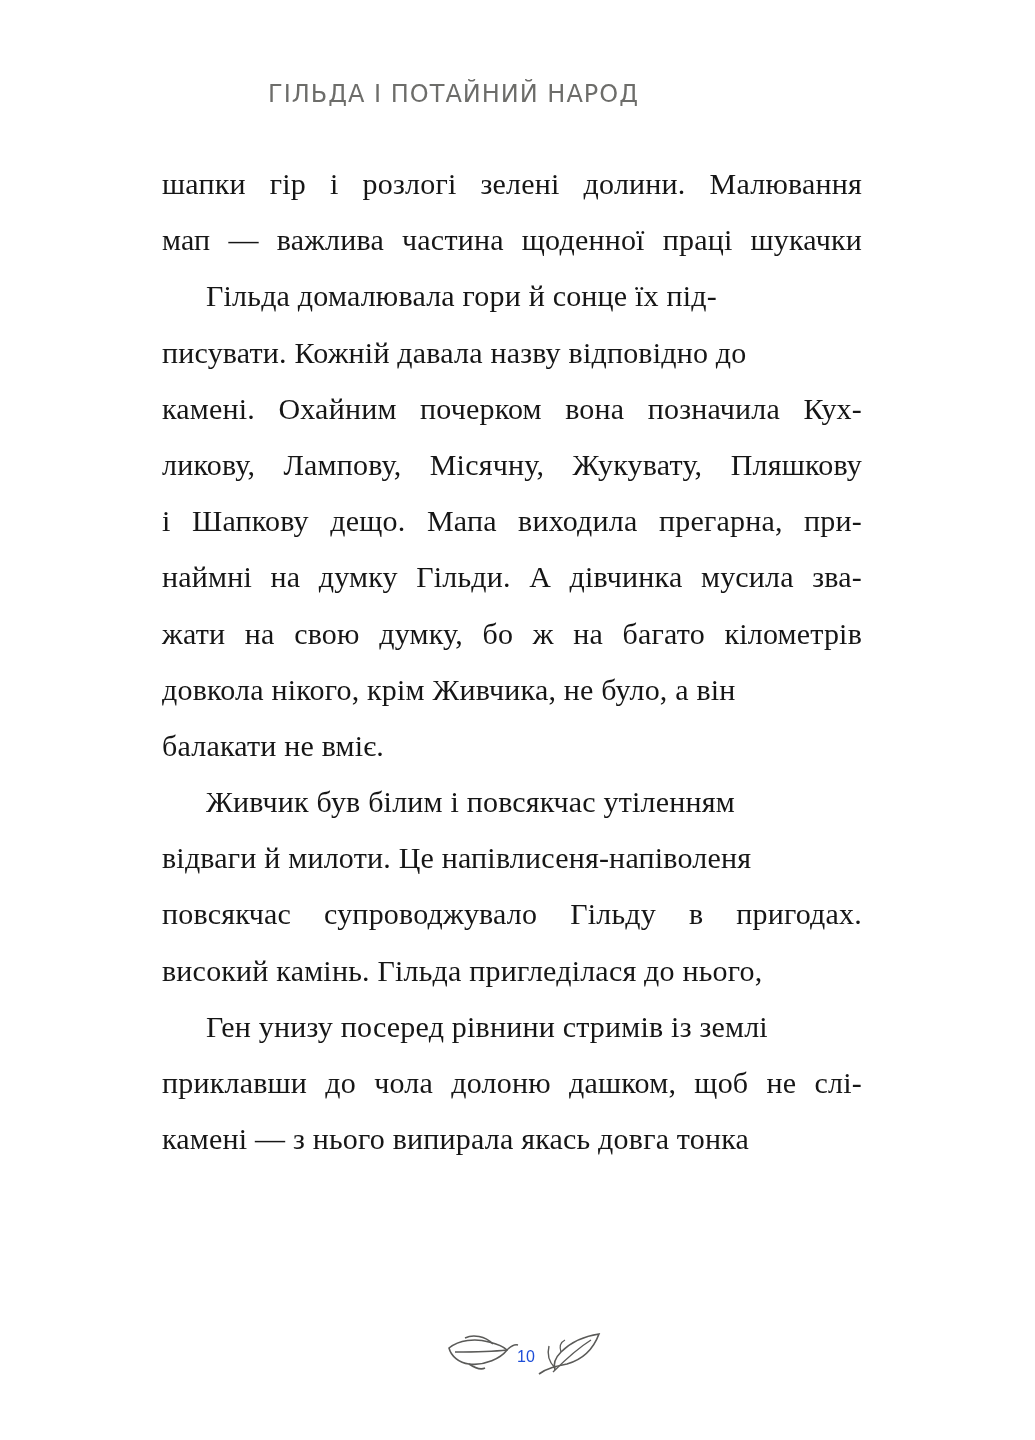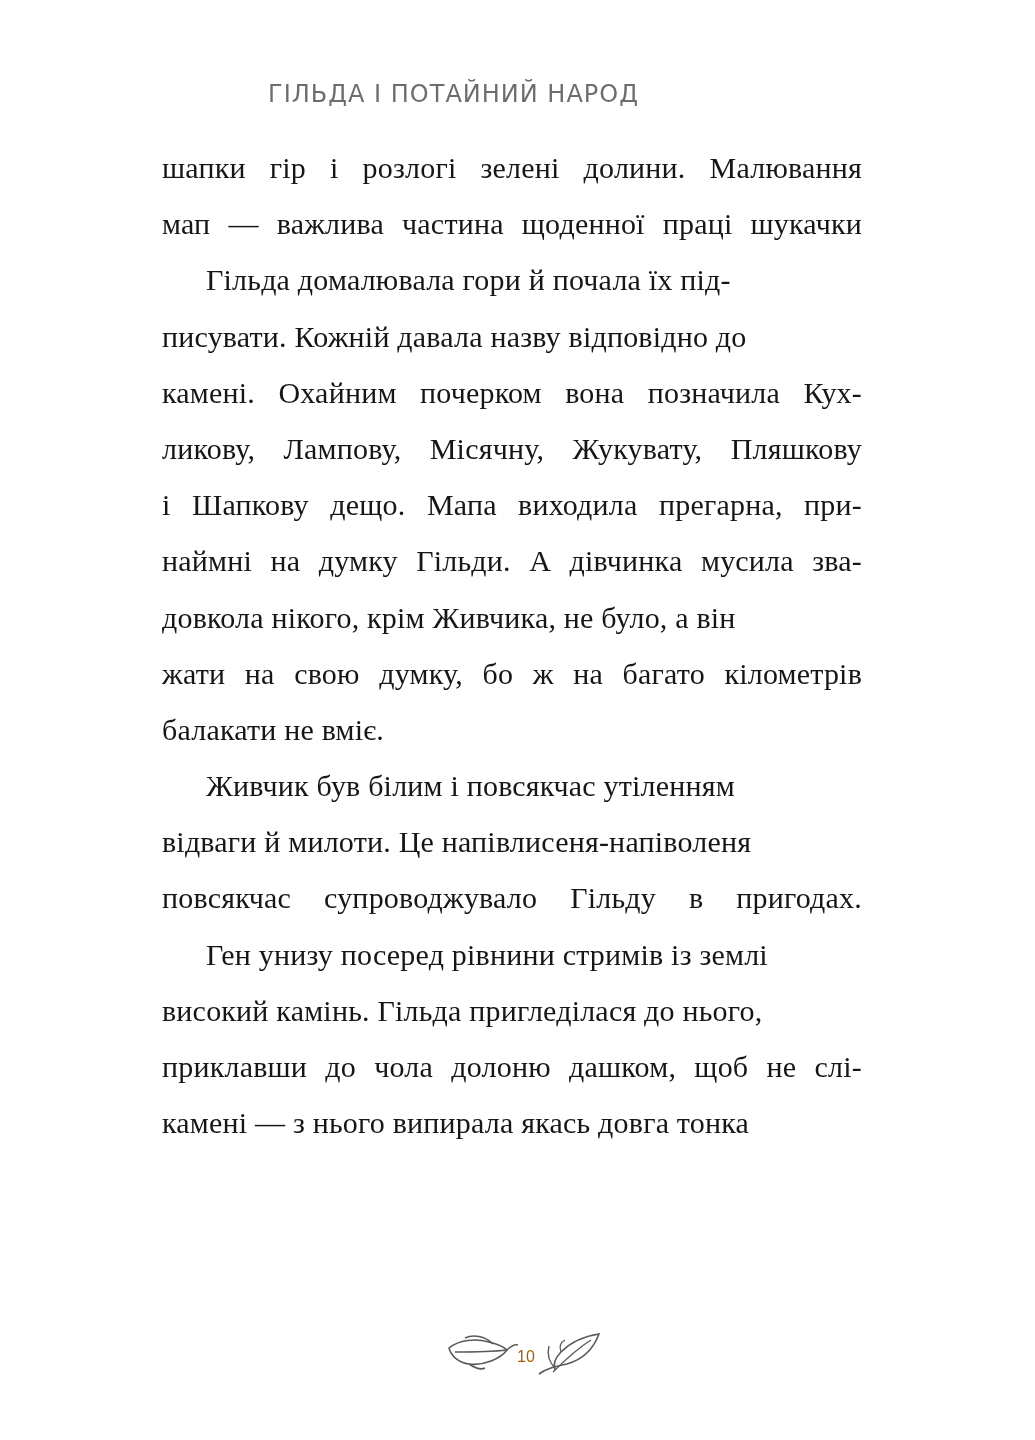--- a/index.html
+++ b/index.html
@@ -20,21 +20,21 @@
       width: 907px;
       text-align: center;
       font-family: "DejaVu Sans", sans-serif;
       font-size: 24px;
       letter-spacing: 1px;
       color: #6d6d6a;
       font-weight: 500;
     }
     .text-block {
       position: absolute;
-      top: 140px;
+      top: 156px;
       left: 162px;
       width: 700px;
       font-family: "Liberation Serif", serif;
       font-size: 30px;
       color: #161616;
     }
     .line {
       height: 56.2px;
       line-height: 56.2px;
       white-space: nowrap;
@@ -67,48 +67,48 @@
       top: 0;
       width: 70px;
       height: 50px;
     }
     .page-number {
       position: absolute;
       left: 517px;
       top: 20px;
       font-family: "Liberation Sans", sans-serif;
       font-size: 16px;
-      color: #a16207;
+      color: #1d4ed8;
     }
   </style>
 </head>
 <body>
 
 <div class="running-head">ГІЛЬДА І ПОТАЙНИЙ НАРОД</div>
 
 <div class="text-block">
   <div class="line justify">шапки гір і розлогі зелені долини. Малювання</div>
   <div class="line justify">мап — важлива частина щоденної праці шукачки</div>
 
-  <div class="line indent">Гільда домалювала гори й почала їх під-</div>
+  <div class="line indent">Гільда домалювала гори й сонце їх під-</div>
   <div class="line">писувати. Кожній давала назву відповідно до</div>
   <div class="line justify">камені. Охайним почерком вона позначила Кух-</div>
   <div class="line justify">ликову, Лампову, Місячну, Жукувату, Пляшкову</div>
   <div class="line justify">і Шапкову дещо. Мапа виходила прегарна, при-</div>
   <div class="line justify">наймні на думку Гільди. А дівчинка мусила зва-</div>
+  <div class="line justify">жати на свою думку, бо ж на багато кілометрів</div>
   <div class="line">довкола нікого, крім Живчика, не було, а він</div>
-  <div class="line justify">жати на свою думку, бо ж на багато кілометрів</div>
   <div class="line">балакати не вміє.</div>
 
   <div class="line indent">Живчик був білим і повсякчас утіленням</div>
   <div class="line">відваги й милоти. Це напівлисеня-напіволеня</div>
   <div class="line justify">повсякчас супроводжувало Гільду в пригодах.</div>
 
+  <div class="line">високий камінь. Гільда пригледілася до нього,</div>
   <div class="line indent">Ген унизу посеред рівнини стримів із землі</div>
-  <div class="line">високий камінь. Гільда пригледілася до нього,</div>
   <div class="line justify">приклавши до чола долоню дашком, щоб не слі-</div>
   <div class="line">камені — з нього випирала якась довга тонка</div>
 </div>
 
 <div class="folio">
   <svg class="leaf-left" viewBox="0 0 75 42">
     <path d="M4 16 C14 8, 30 6, 44 10 C52 12, 58 14, 62 18 C56 26, 40 34, 24 32 C14 31, 6 24, 4 16 Z" fill="none" stroke="#5a5a58" stroke-width="1.6"></path>
     <path d="M20 6 C28 2, 40 4, 48 12" fill="none" stroke="#5a5a58" stroke-width="1.4"></path>
     <path d="M10 20 C26 20, 44 20, 62 18 C66 14, 70 12, 73 13" fill="none" stroke="#5a5a58" stroke-width="1.4"></path>
     <path d="M24 32 C30 36, 36 38, 40 36" fill="none" stroke="#5a5a58" stroke-width="1.6"></path>

